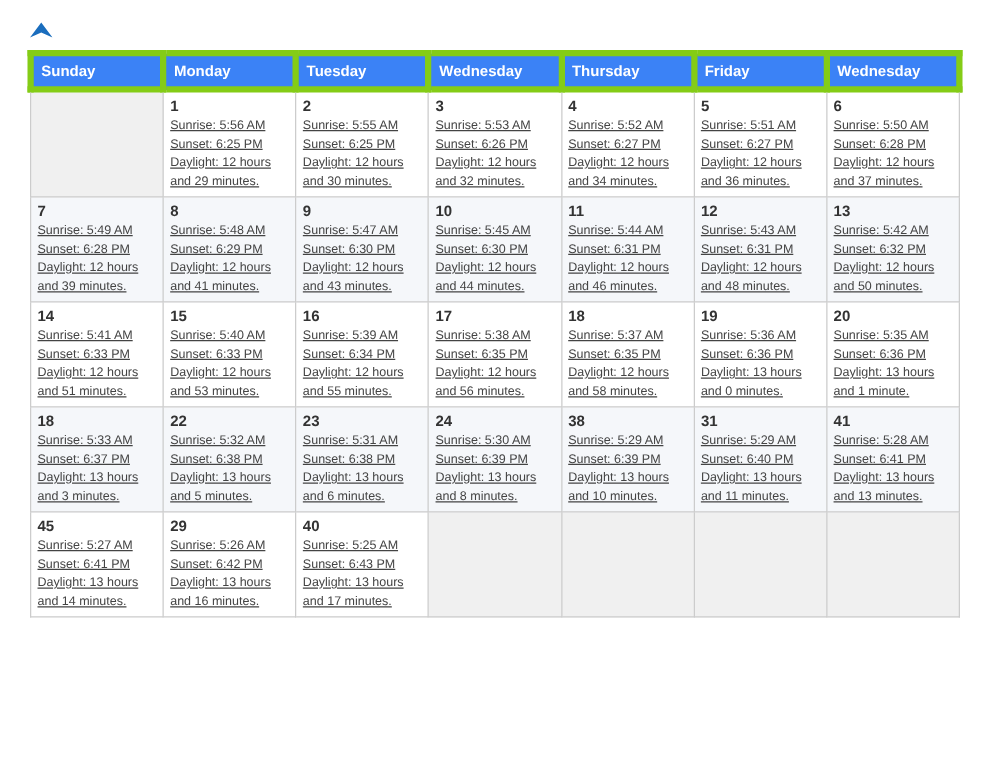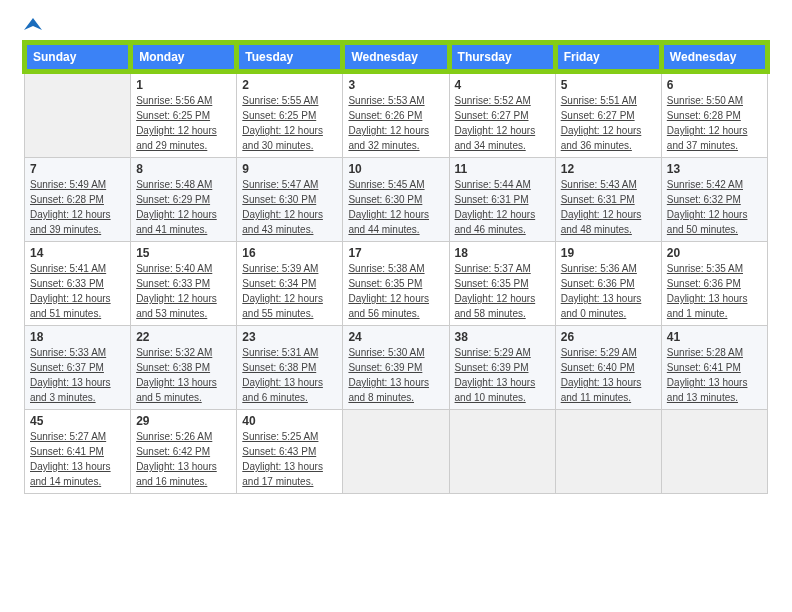--- a/index.html
+++ b/index.html
@@ -150,21 +150,21 @@
           <td><span class="day-num">18</span><span class="day-detail">Sunrise: 5:37 AM<br>Sunset: 6:35 PM<br>Daylight: 12 hours<br>and 58 minutes.</span></td>
           <td><span class="day-num">19</span><span class="day-detail">Sunrise: 5:36 AM<br>Sunset: 6:36 PM<br>Daylight: 13 hours<br>and 0 minutes.</span></td>
           <td><span class="day-num">20</span><span class="day-detail">Sunrise: 5:35 AM<br>Sunset: 6:36 PM<br>Daylight: 13 hours<br>and 1 minute.</span></td>
         </tr>
         <tr>
           <td><span class="day-num">18</span><span class="day-detail">Sunrise: 5:33 AM<br>Sunset: 6:37 PM<br>Daylight: 13 hours<br>and 3 minutes.</span></td>
           <td><span class="day-num">22</span><span class="day-detail">Sunrise: 5:32 AM<br>Sunset: 6:38 PM<br>Daylight: 13 hours<br>and 5 minutes.</span></td>
           <td><span class="day-num">23</span><span class="day-detail">Sunrise: 5:31 AM<br>Sunset: 6:38 PM<br>Daylight: 13 hours<br>and 6 minutes.</span></td>
           <td><span class="day-num">24</span><span class="day-detail">Sunrise: 5:30 AM<br>Sunset: 6:39 PM<br>Daylight: 13 hours<br>and 8 minutes.</span></td>
           <td><span class="day-num">38</span><span class="day-detail">Sunrise: 5:29 AM<br>Sunset: 6:39 PM<br>Daylight: 13 hours<br>and 10 minutes.</span></td>
-          <td><span class="day-num">26</span><span class="day-detail">Sunrise: 5:29 AM<br>Sunset: 6:40 PM<br>Daylight: 13 hours<br>and 11 minutes.</span></td>
+          <td><span class="day-num">31</span><span class="day-detail">Sunrise: 5:29 AM<br>Sunset: 6:40 PM<br>Daylight: 13 hours<br>and 11 minutes.</span></td>
           <td><span class="day-num">41</span><span class="day-detail">Sunrise: 5:28 AM<br>Sunset: 6:41 PM<br>Daylight: 13 hours<br>and 13 minutes.</span></td>
         </tr>
         <tr>
           <td><span class="day-num">45</span><span class="day-detail">Sunrise: 5:27 AM<br>Sunset: 6:41 PM<br>Daylight: 13 hours<br>and 14 minutes.</span></td>
           <td><span class="day-num">29</span><span class="day-detail">Sunrise: 5:26 AM<br>Sunset: 6:42 PM<br>Daylight: 13 hours<br>and 16 minutes.</span></td>
           <td><span class="day-num">40</span><span class="day-detail">Sunrise: 5:25 AM<br>Sunset: 6:43 PM<br>Daylight: 13 hours<br>and 17 minutes.</span></td>
           <td class="empty-cell"></td>
           <td class="empty-cell"></td>
           <td class="empty-cell"></td>
           <td class="empty-cell"></td>

